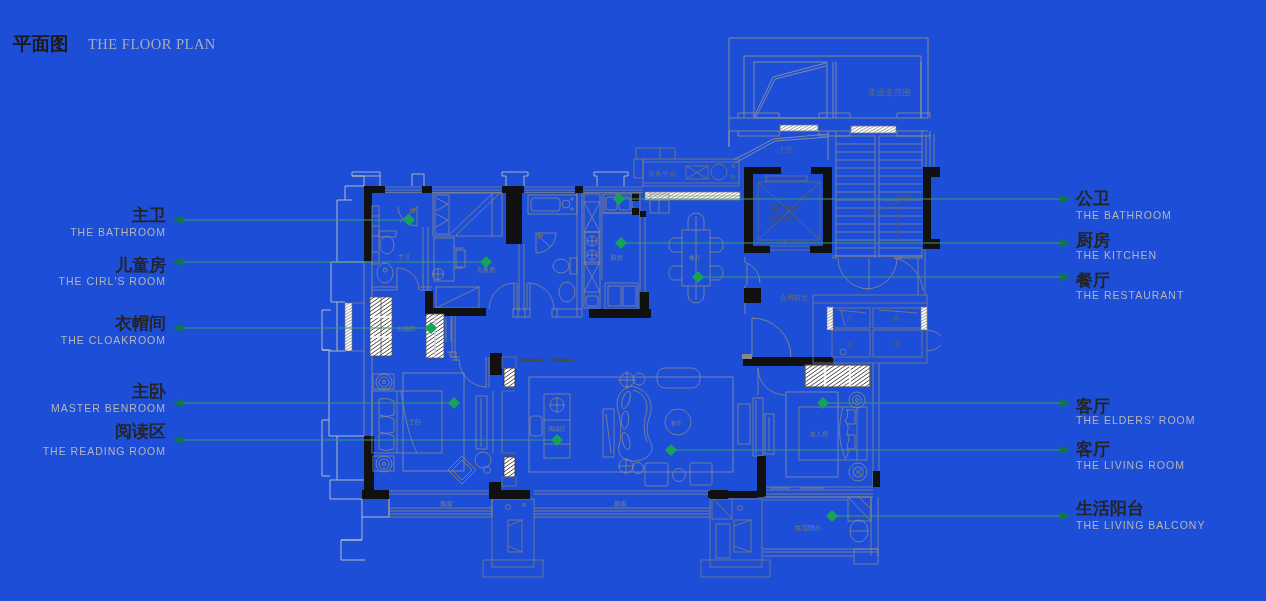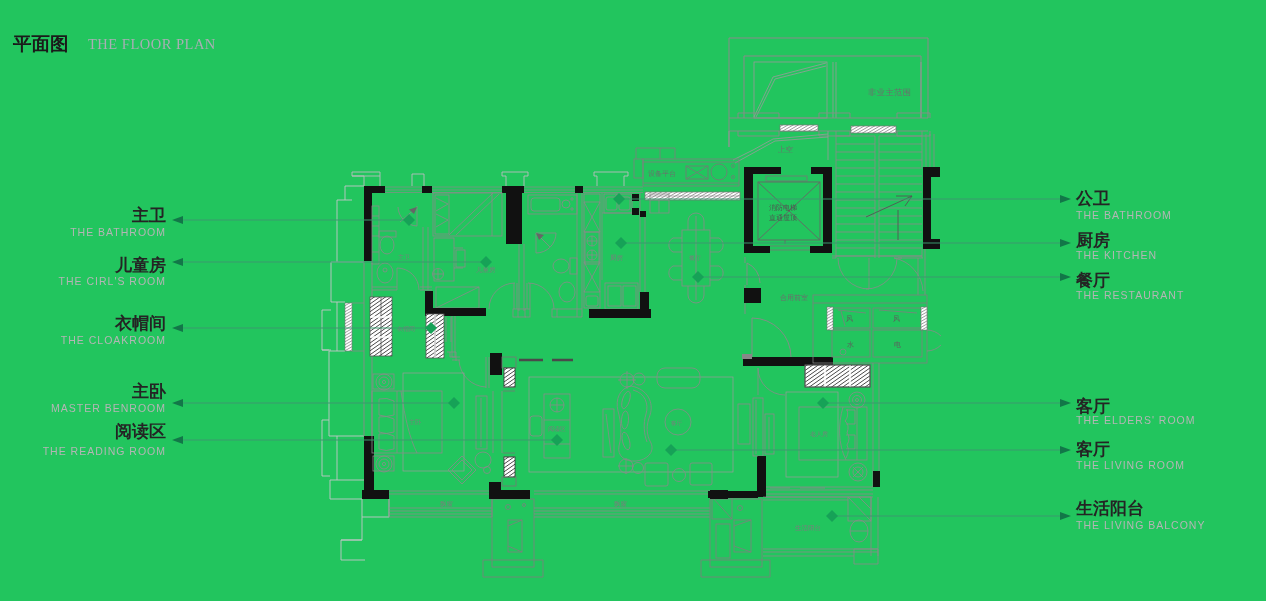--- a/index.html
+++ b/index.html
@@ -1,16 +1,16 @@
 <!DOCTYPE html>
 <html><head>
 <meta charset="utf-8">
 <style>
   html,body{margin:0;padding:0;background:#ffffff;}
-  .page{position:relative;width:1266px;height:601px;background:#22c55e;overflow:hidden;
+  .page{position:relative;width:1266px;height:601px;background:#1d4ed8;overflow:hidden;
         font-family:"Liberation Sans",sans-serif;}
   svg{position:absolute;left:0;top:0;}
   text{font-family:"Liberation Sans",sans-serif;}
 </style>
 </head>
 <body>
 <div class="page">
 <svg width="1266" height="601" viewBox="0 0 1266 601">
 <defs>
 

